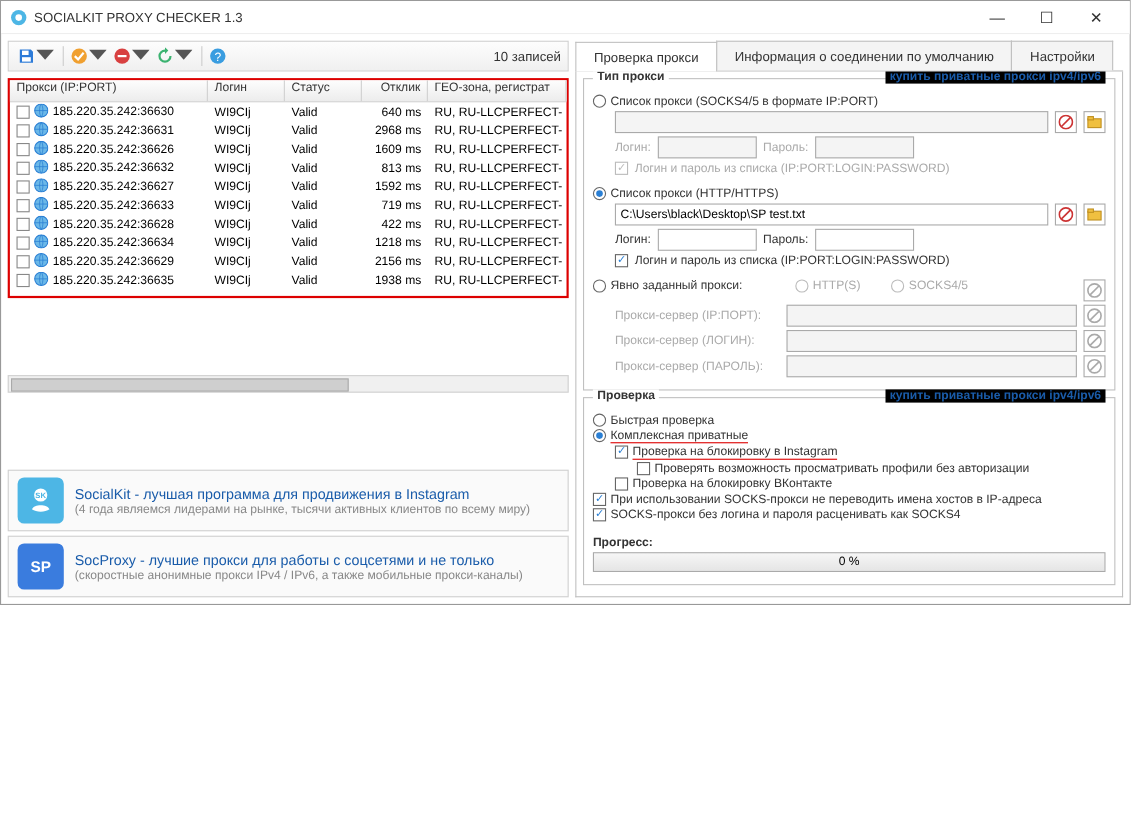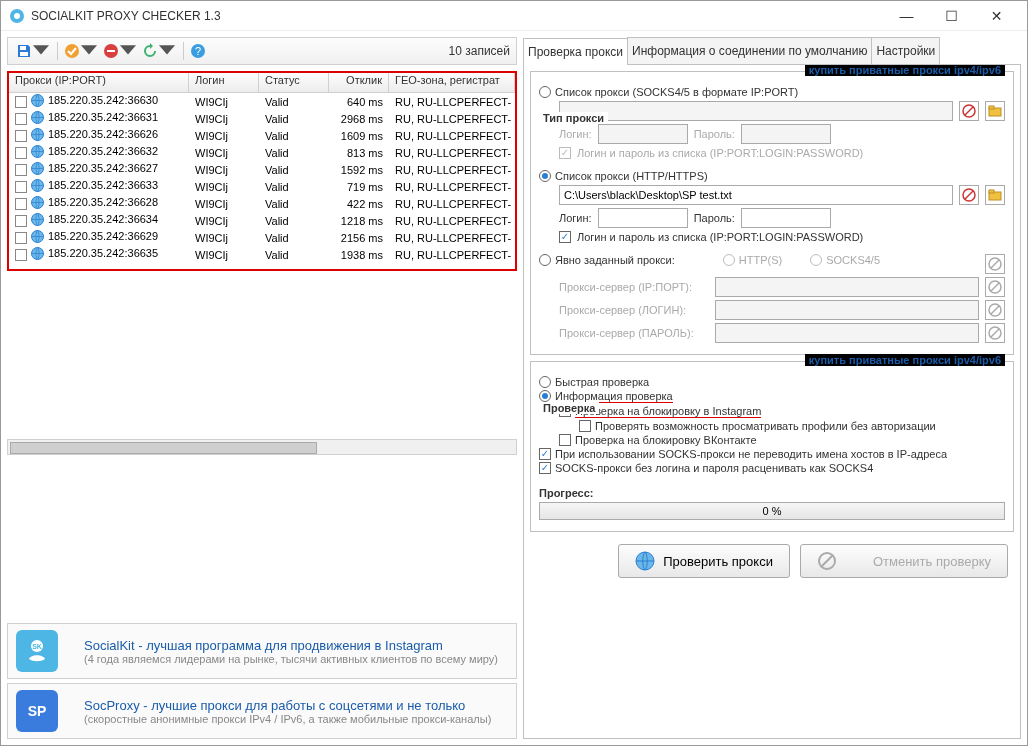--- a/index.html
+++ b/index.html
@@ -1,17 +1,17 @@
 <!DOCTYPE html>
 <html><head>
 <meta charset="utf-8">
 <style>
 * { box-sizing: border-box; font-family: "Segoe UI", Tahoma, sans-serif; }
 body { margin: 0; background: #fff; }
-.window { width: 1028px; height: 746px; background: #fff; border: 1px solid #999; display: flex; flex-direction: column; }
+.window { width: 1028px; height: 550px; background: #fff; border: 1px solid #999; display: flex; flex-direction: column; }
 .titlebar { height: 30px; background: #fff; display: flex; align-items: center; padding: 0 8px; border-bottom: 1px solid #eee; }
 .titlebar .icon { width: 16px; height: 16px; margin-right: 6px; }
 .titlebar .title { font-size: 12px; color: #333; flex: 1; }
 .win-btns { display: flex; height: 100%; }
 .win-btn { width: 45px; display: flex; align-items: center; justify-content: center; font-size: 14px; color: #333; cursor: pointer; }
 .body { flex: 1; display: flex; padding: 6px; gap: 6px; overflow: hidden;}
 .left { width: 510px; display: flex; flex-direction: column; gap: 6px; }
 .right { flex: 1; display: flex; flex-direction: column; }
 .toolbar { height: 28px; display: flex; align-items: center; border: 1px solid #d0d0d0; background: linear-gradient(#fdfdfd,#f0f0f0); padding: 0 6px; font-size: 12px;}
 .toolbar .tb-btn { display: flex; align-items: center; margin-right: 2px; padding: 2px 2px; cursor: pointer;}
@@ -24,32 +24,32 @@
 .gh { border-right:1px solid #d0d0d0; padding:1px 6px; white-space:nowrap; overflow:hidden;}
 .col0{width:180px;} .col1{width:70px;} .col2{width:70px;} .col3{width:60px; text-align:right;} .col4{flex:1;}
 .grid-body { position:absolute; top:20px; left:0; right:0; bottom:0; overflow:hidden;}
 .row { display:flex; height:17px; font-size:11px; align-items:center;}
 .row .cell { padding:0 6px; white-space:nowrap; overflow:hidden;}
 .row .cell.col3{ text-align:right;}
 .cb { width:12px; height:12px; border:1px solid #888; display:inline-block; margin-right:4px; vertical-align:middle;}
 .globe-icon { display:inline-block; vertical-align:middle; margin-right:4px;}
 .scroll-h { height:16px; background:#f0f0f0; border:1px solid #d0d0d0; margin-top:auto; position:relative;}
 .scroll-h::after{content:''; position:absolute; left:2px; top:2px; width:60%; height:10px; background:#cfcfcf; border:1px solid #aaa;}
-.promo { border:1px solid #d0d0d0; padding:6px 8px; display:flex; gap:26px; align-items:center; background:#fafafa;}
+.promo { border:1px solid #d0d0d0; padding:6px 8px; display:flex; gap:10px; align-items:center; background:#fafafa;}
 .promo-icon { width:42px; height:42px; border-radius:6px; display:flex; align-items:center; justify-content:center; font-weight:bold; font-size:14px; color:#fff;}
 .promo-icon.sk{ background:#4db6e5;}
 .promo-icon.sp{ background:#3a7cde;}
 .promo .t { color:#1a5caa; font-size:13px;}
 .promo .s { color:#888; font-size:11px;}
 .tabs { display:flex; background:#fff; border-bottom:1px solid #c0c0c0; font-size:12px;}
-.tab { padding:6px 4px; border:1px solid #c0c0c0; border-bottom:none; margin-right:-1px; background:#f4f4f4; color:#333; cursor:pointer;}
+.tab { padding:6px 16px; border:1px solid #c0c0c0; border-bottom:none; margin-right:-1px; background:#f4f4f4; color:#333; cursor:pointer;}
 .tab.active{ background:#fff; position:relative; top:1px;}
 .panel { flex:1; border:1px solid #c0c0c0; border-top:none; padding:6px; font-size:12px; display:flex; flex-direction:column; gap:6px; overflow:hidden;}
 .group { border:1px solid #c0c0c0; padding:6px 8px 8px 8px; position:relative;}
-.group-title { position:absolute; top:-8px; left:8px; background:#fff; padding:0 4px; font-size:11px; font-weight:bold; color:#333;margin-top:48px;}
+.group-title { position:absolute; top:-8px; left:8px; background:#fff; padding:0 4px; font-size:11px; font-weight:bold; color:#333;}
 .group-link { position:absolute; top:-8px; right:8px; background:#000000; padding:0 4px; font-size:11px; color:#1a5caa; font-weight:bold;}
 .radio-row{ display:flex; align-items:flex-start; gap:4px; margin:2px 0;}
 .radio{ width:12px; height:12px; border:1px solid #666; border-radius:50%; display:inline-flex; align-items:center; justify-content:center;}
 .radio.sel::after{ content:''; width:6px; height:6px; background:#2a7fd4; border-radius:50%;}
 .radio.dis{ border-color:#bbb;}
 .chk{ width:12px; height:12px; border:1px solid #666; display:inline-flex; align-items:center; justify-content:center; font-size:10px; color:#2a7fd4;}
 .chk.on::after{content:'✓'; line-height:10px;}
 .chk.dis{ border-color:#bbb; color:#bbb;}
 .field-row{ display:flex; align-items:center; gap:6px; margin:3px 0;}
 .txt{ border:1px solid #aaa; height:20px; font-size:11px; padding:0 4px; background:#fff;}
@@ -391,21 +391,21 @@
         <div class="group">
           <span class="group-title">Проверка</span>
           <span class="group-link">купить приватные прокси ipv4/ipv6</span>
           <div style="height:6px"></div>
           <div class="radio-row">
             <span class="radio"></span>
             <span class="lbl">Быстрая проверка</span>
           </div>
           <div class="radio-row">
             <span class="radio sel"></span>
-            <span class="lbl underline-red">Информация проверка</span>
+            <span class="lbl underline-red">Комплексная приватные</span>
           </div>
           <div class="radio-row indent">
             <span class="chk on"></span>
             <span class="lbl underline-red">Проверка на блокировку в Instagram</span>
           </div>
           <div class="radio-row" style="margin-left:40px">
             <span class="chk"></span>
             <span class="lbl">Проверять возможность просматривать профили без авторизации</span>
           </div>
           <div class="radio-row indent">

